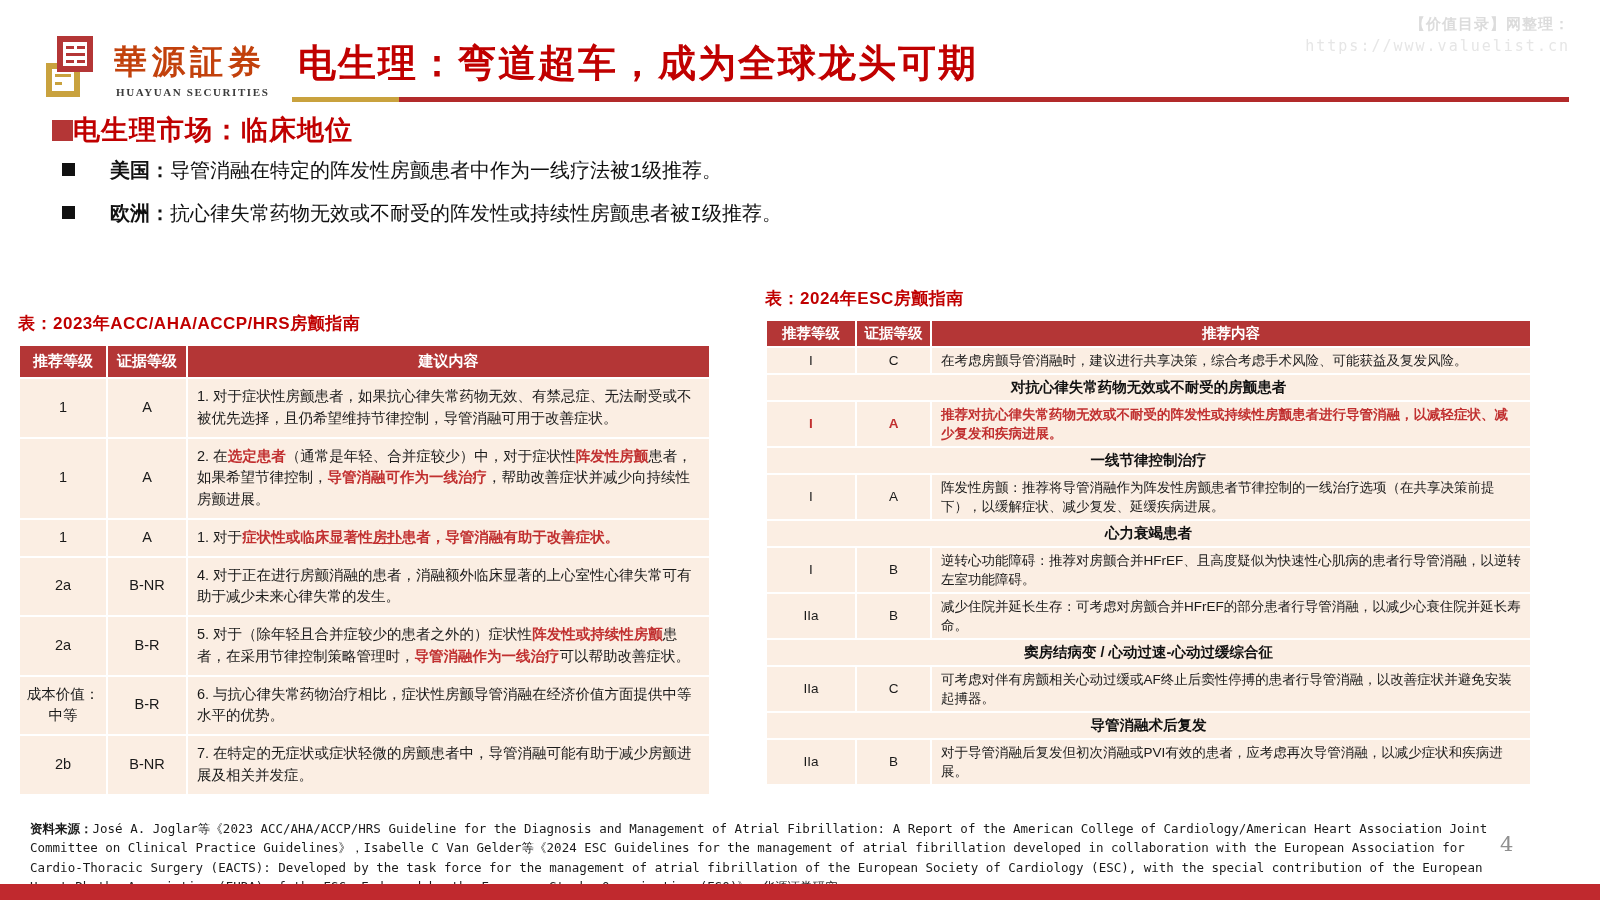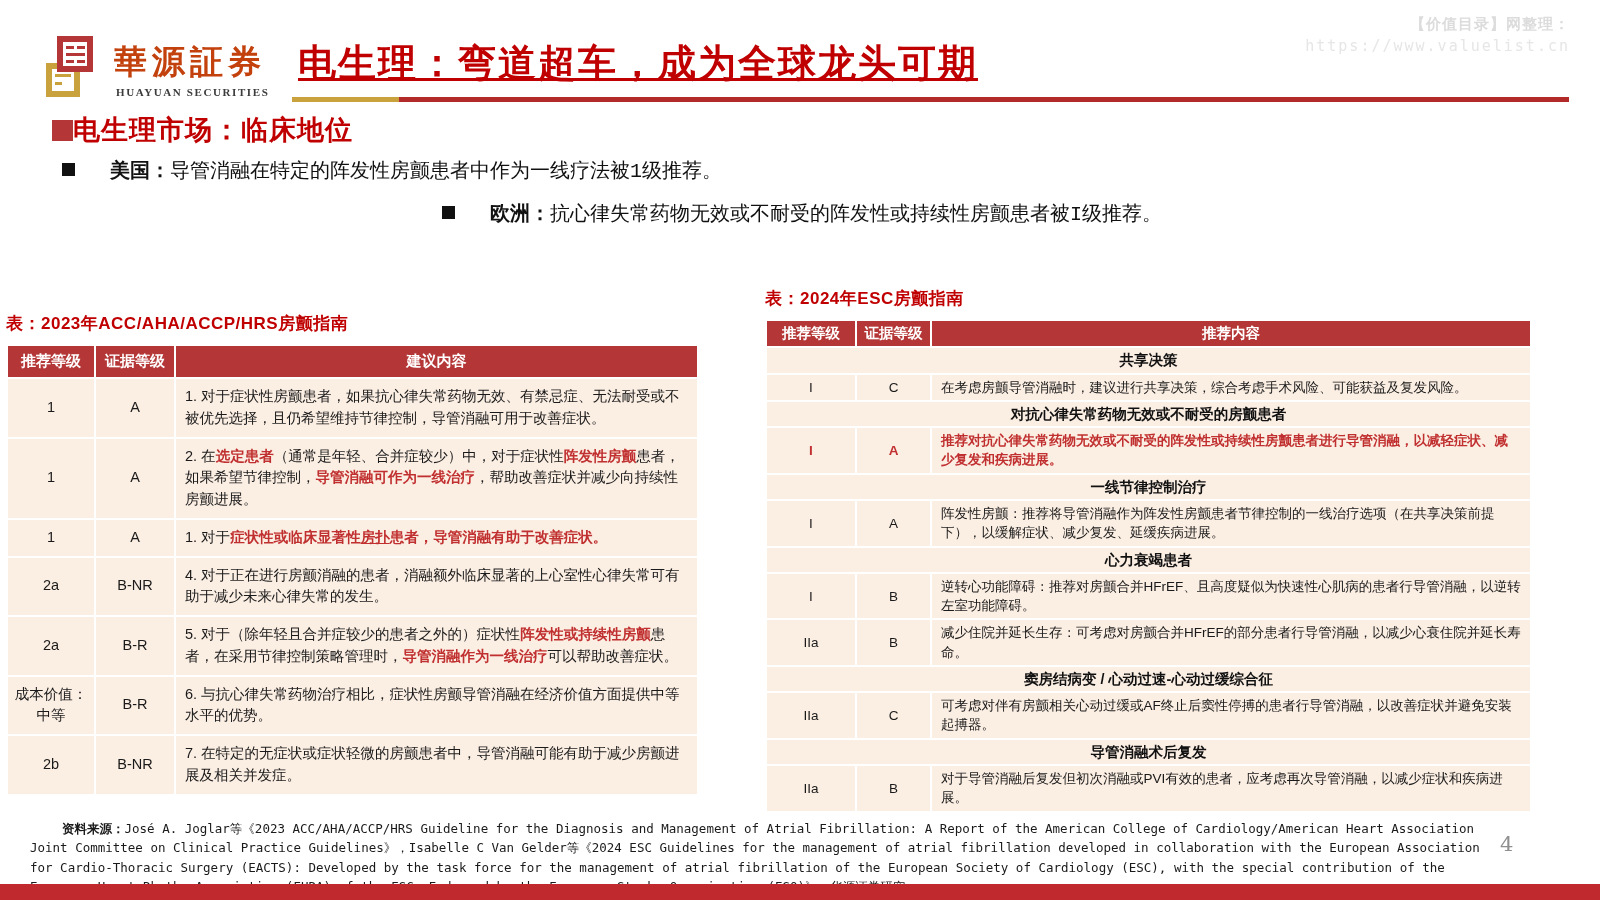--- a/index.html
+++ b/index.html
@@ -23,21 +23,21 @@
   .bar2 { left: 14px; top: 4px; width: 8px; height: 3px; }
   .bar3 { left: 3px; top: 11px; width: 19px; height: 3px; }
   .bar4 { left: 3px; top: 18px; width: 8px; height: 3px; }
   .bar5 { left: 14px; top: 18px; width: 8px; height: 3px; }
   .gbar1 { left: 3px; top: 5px; width: 16px; height: 3px; }
   .gbar2 { left: 3px; top: 13px; width: 7px; height: 3px; }
   .brand-cn { position: absolute; left: 68px; top: 4px; font-size: 33px; font-weight: 900; color: #c2410c; letter-spacing: 5px; font-family: "Liberation Serif", serif; }
   .brand-en { position: absolute; left: 70px; top: 50px; font-size: 11px; font-weight: bold; color: #3c3c3c; letter-spacing: 1.6px; font-family: "Liberation Serif", serif; }
 
   
-  .main-title { left: 298px; top: 38px; font-size: 38px; font-weight: 900; color: #C00000; letter-spacing: 2px; font-family: "Liberation Serif", serif; white-space: nowrap; text-decoration: underline; }
+  .main-title { left: 298px; top: 38px; font-size: 38px; font-weight: 900; color: #C00000; letter-spacing: 2px; font-family: "Liberation Serif", serif; white-space: nowrap; }
   .divider { left: 292px; top: 97px; width: 1277px; height: 5px; background: #B22A2A; }
   .divider-gold { position: absolute; left: 0; top: 0; width: 107px; height: 5px; background: #C9A23E; }
 
   .watermark { right: 30px; top: 12px; text-align: right; line-height: 1.55; }
   .wm1 { font-size: 15px; font-weight: bold; color: #DCDCDC; letter-spacing: 1px; }
   .wm2 { font-size: 15px; color: #E6E6E6; font-family: "DejaVu Sans Mono", monospace; letter-spacing: 2px; }
 
   .section-head { left: 52px; top: 112px; display: flex; align-items: center; }
   .section-bullet { width: 21px; height: 21px; background: #B43636; flex: none; }
   .section-title { font-size: 27px; font-weight: 900; color: #C00000; letter-spacing: 1px; font-family: "Liberation Serif", serif; }
@@ -51,34 +51,34 @@
   .tbl-title { font-size: 17px; font-weight: bold; color: #C00000; margin-bottom: 9px; letter-spacing: 0.5px; }
   table { border-collapse: collapse; width: 100%; table-layout: fixed; }
   th { background: #B43636; color: #fff; font-weight: bold; border: 2px solid #fff; text-align: center; }
   td { background: #FBEEE3; border: 2px solid #fff; vertical-align: middle; color: #1a1a1a; }
   td.level { text-align: center; }
   .red-text { color: #C13030; font-weight: bold; }
   .u { text-decoration: underline; }
   tr.red-row td.level { color: #C13030; font-weight: bold; }
   td.section-cell { text-align: center; font-weight: bold; color: #111; }
 
-  .left-table-wrap { left: 6px; top: 312px; width: 693px; }
+  .left-table-wrap { left: 18px; top: 312px; width: 693px; }
   .left-table-wrap th { font-size: 15px; padding: 6px 2px; }
   .left-table-wrap td { font-size: 14.5px; line-height: 1.5; padding: 7px 9px; }
   .left-table-wrap td.level { padding: 4px 2px; font-size: 14.5px; }
 
   .right-table-wrap { left: 765px; top: 287px; width: 767px; }
   .right-table-wrap th { font-size: 14.5px; padding: 3px 2px; }
   .right-table-wrap td { font-size: 13.5px; line-height: 1.42; padding: 3px 9px; }
   .right-table-wrap td.level { padding: 2px; font-size: 13.5px; }
   .right-table-wrap td.section-cell { font-size: 14.5px; padding: 2px; }
 
   
   .footer-src { left: 30px; top: 819px; width: 1478px; font-size: 12.5px; line-height: 1.55; color: #1a1a1a; font-family: "DejaVu Sans Mono", monospace; }
-  .footer-src b { font-weight: bold; margin-left: 32px; }
+  .footer-src b { font-weight: bold; }
   .page-num { left: 1500px; top: 832px; font-size: 21px; color: #8f8f8f; font-family: "DejaVu Serif", serif; }
   .bottom-bar { left: 0; top: 884px; width: 1600px; height: 16px; background: #C0292E; }
 </style>
 </head>
 <body>
 
 <div class="abs logo">
   <div class="sq-gold">
     <i class="gbar1"></i>
       <i class="gbar2"></i>
@@ -108,21 +108,21 @@
   <div class="section-bullet"></div>
   <div class="section-title">电生理市场：临床地位</div>
 </div>
 
 <div class="abs bullet" style="top:157px;">
   <div class="bullet-sq"></div>
   <div class="bullet-text">
     <span class="bullet-label">美国：</span><span>导管消融在特定的阵发性房颤患者中作为一线疗法被1级推荐。</span>
   </div>
 </div>
-<div class="abs bullet" style="top:200px;justify-content:flex-end;">
+<div class="abs bullet" style="top:200px;">
   <div class="bullet-sq"></div>
   <div class="bullet-text">
     <span class="bullet-label">欧洲：</span><span>抗心律失常药物无效或不耐受的阵发性或持续性房颤患者被I级推荐。</span>
   </div>
 </div>
 
 <div class="abs left-table-wrap">
   <div class="tbl-title">表：2023年ACC/AHA/ACCP/HRS房颤指南</div>
   <table>
     <colgroup>
@@ -187,23 +187,20 @@
       </colgroup>
     <thead>
         <tr id="right-head">
           <th>推荐等级</th>
           <th>证据等级</th>
           <th>推荐内容</th>
         </tr>
       </thead>
     <tbody id="right-tbody">
         <tr>
-          <td colspan="3" class="section-cell">共享决策</td>
-        </tr>
-        <tr>
           <td class="level">I</td>
           <td class="level">C</td>
           <td><span>在考虑房颤导管消融时，建议进行共享决策，综合考虑手术风险、可能获益及复发风险。</span></td>
         </tr>
         <tr>
           <td colspan="3" class="section-cell">对抗心律失常药物无效或不耐受的房颤患者</td>
         </tr>
         <tr class="red-row">
           <td class="level">I</td>
           <td class="level">A</td>

